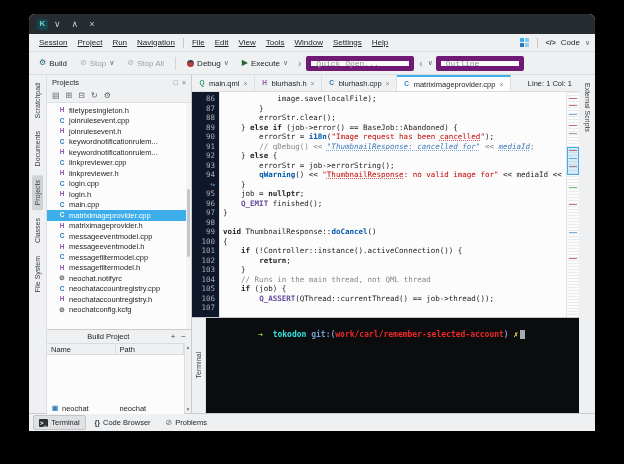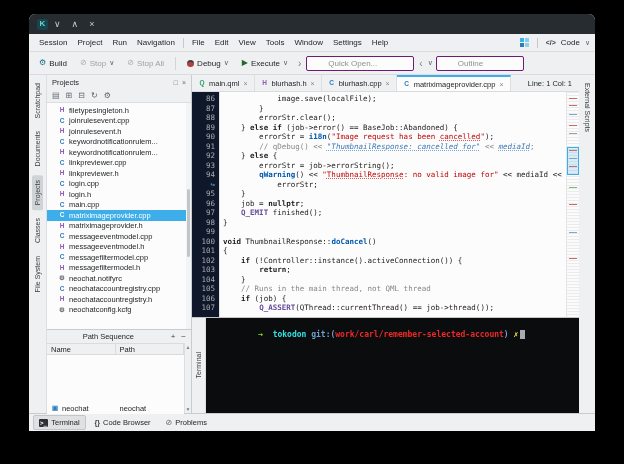--- a/index.html
+++ b/index.html
@@ -33,22 +33,22 @@
            font-size:8px;color:#232629;padding:0 5px;gap:3px;flex:none;}
   .tbtn{display:flex;align-items:center;gap:3px;padding:2px 5px;border-radius:2px;white-space:nowrap;}
   .tbtn.disabled{color:#9ea2a5;}
   .ticon{font-size:8px;line-height:1;}
   .ticon.gear{color:#16697a;}
   .ticon.stop{color:#a9adb0;}
   .ticon.play{color:#27662d;}
   .bugicon{width:7px;height:7px;background:#b0413e;border-radius:50% 50% 45% 45%;border-top:2px solid #3a3d40;}
   .tsep{width:1px;height:13px;background:#d2d4d5;margin:0 3px;}
   .bigchev{color:#7c8084;font-size:10px;margin:0 2px;}
-  .tfield{background:#fcfcfc;border:1px solid #701a75;border-radius:2px;height:15px;display:flex;
-          align-items:center;padding:0 21px;color:#8d9194;white-space:nowrap;}
+  .tfield{background:#fcfcfc;border:5px solid #701a75;border-radius:2px;height:15px;display:flex;
+          align-items:center;padding:0 5px;color:#8d9194;white-space:nowrap;font-family:Liberation Mono, monospace;}
   .tfield.qo{width:108px;}
   .tfield.ol{width:88px;}
   
   .main{flex:1;display:flex;min-height:0;}
   .dockbar{width:17px;background:#eff0f1;display:flex;flex-direction:column;align-items:center;padding-top:3px;gap:3px;flex:none;}
   .dockbar.right{width:16px;}
   .dtab{writing-mode:vertical-rl;transform:rotate(180deg);font-size:7px;color:#3a3d40;padding:5px 2px;border-radius:2px;white-space:nowrap;}
   .dtab.tdown{transform:none;}
   .dtab.active{background:#d0d3d4;}
   
@@ -129,21 +129,21 @@
   <div class="titlebar">
     <span class="appicon">K</span>
     <span class="winctl">
       <span>∨</span>
       <span>∧</span>
       <span>×</span>
     </span>
   </div>
 
   <div class="menubar">
-    <span style="display:flex;align-items:flex-start;">
+    <span style="display:flex;align-items:flex-start;text-decoration:underline;">
         <span class="menu-item">Session</span>
         <span class="menu-item">Project</span>
         <span class="menu-item">Run</span>
         <span class="menu-item">Navigation</span>
         <span class="menu-sep"></span>
         <span class="menu-item">File</span>
         <span class="menu-item">Edit</span>
         <span class="menu-item">View</span>
         <span class="menu-item">Tools</span>
         <span class="menu-item">Window</span>
@@ -299,21 +299,21 @@
           <div class="tree-item">
             <span class="ficon" style="color: rgb(99, 104, 109);">⚙</span>
             <span>neochatconfig.kcfg</span>
           </div>
           <div class="tree-scroll">
             <span class="tree-thumb"></span>
           </div>
       </div>
       <div class="bs-wrap">
         <div class="bs-header">
-          <span class="bs-title">Path Sequence</span>
+          <span class="bs-title">Build Project</span>
           <span class="bs-btn">+</span>
           <span class="bs-btn">−</span>
         </div>
         <div class="bs-cols">
             <span class="bs-col">Name</span>
             <span class="bs-col">Path</span>
           </div>
         <div class="bs-body">
             <div class="bs-row">
               <span class="bs-cell">
@@ -385,21 +385,20 @@
         <div class="codearea">
             <div class="crow"><span class="tk-p">            image.save(localFile);</span></div>
             <div class="crow"><span class="tk-p">        }</span></div>
             <div class="crow"><span class="tk-p">        errorStr.clear();</span></div>
             <div class="crow"><span class="tk-p">    } </span><span class="tk-k">else if</span><span class="tk-p"> (job-&gt;error() == BaseJob::Abandoned) {</span></div>
             <div class="crow"><span class="tk-p">        errorStr = </span><span class="tk-f">i18n</span><span class="tk-p">(</span><span class="tk-s">"Image request has been </span><span class="tk-su">cancelled</span><span class="tk-s">"</span><span class="tk-p">);</span></div>
             <div class="crow"><span class="tk-p">        </span><span class="tk-c">// qDebug() &lt;&lt; </span><span class="tk-cu">"ThumbnailResponse: cancelled for"</span><span class="tk-c"> &lt;&lt; </span><span class="tk-cu">mediaId</span><span class="tk-c">;</span></div>
             <div class="crow"><span class="tk-p">    } </span><span class="tk-k">else</span><span class="tk-p"> {</span></div>
             <div class="crow"><span class="tk-p">        errorStr = job-&gt;errorString();</span></div>
             <div class="crow"><span class="tk-p">        </span><span class="tk-f">qWarning</span><span class="tk-p">() &lt;&lt; </span><span class="tk-s">"</span><span class="tk-su">ThumbnailResponse</span><span class="tk-s">: no valid image for"</span><span class="tk-p"> &lt;&lt; mediaId &lt;&lt; </span></div>
-            <div class="crow"><span class="tk-p">            errorStr;</span></div>
             <div class="crow"><span class="tk-p">    }</span></div>
             <div class="crow"><span class="tk-p">    job = </span><span class="tk-k">nullptr</span><span class="tk-p">;</span></div>
             <div class="crow"><span class="tk-p">    </span><span class="tk-m">Q_EMIT</span><span class="tk-p"> finished();</span></div>
             <div class="crow"><span class="tk-p">}</span></div>
             <div class="crow"></div>
             <div class="crow"><span class="tk-k">void</span><span class="tk-p"> ThumbnailResponse::</span><span class="tk-f">doCancel</span><span class="tk-p">()</span></div>
             <div class="crow"><span class="tk-p">{</span></div>
             <div class="crow"><span class="tk-p">    </span><span class="tk-k">if</span><span class="tk-p"> (!Controller::instance().activeConnection()) {</span></div>
             <div class="crow"><span class="tk-p">        </span><span class="tk-k">return</span><span class="tk-p">;</span></div>
             <div class="crow"><span class="tk-p">    }</span></div>

